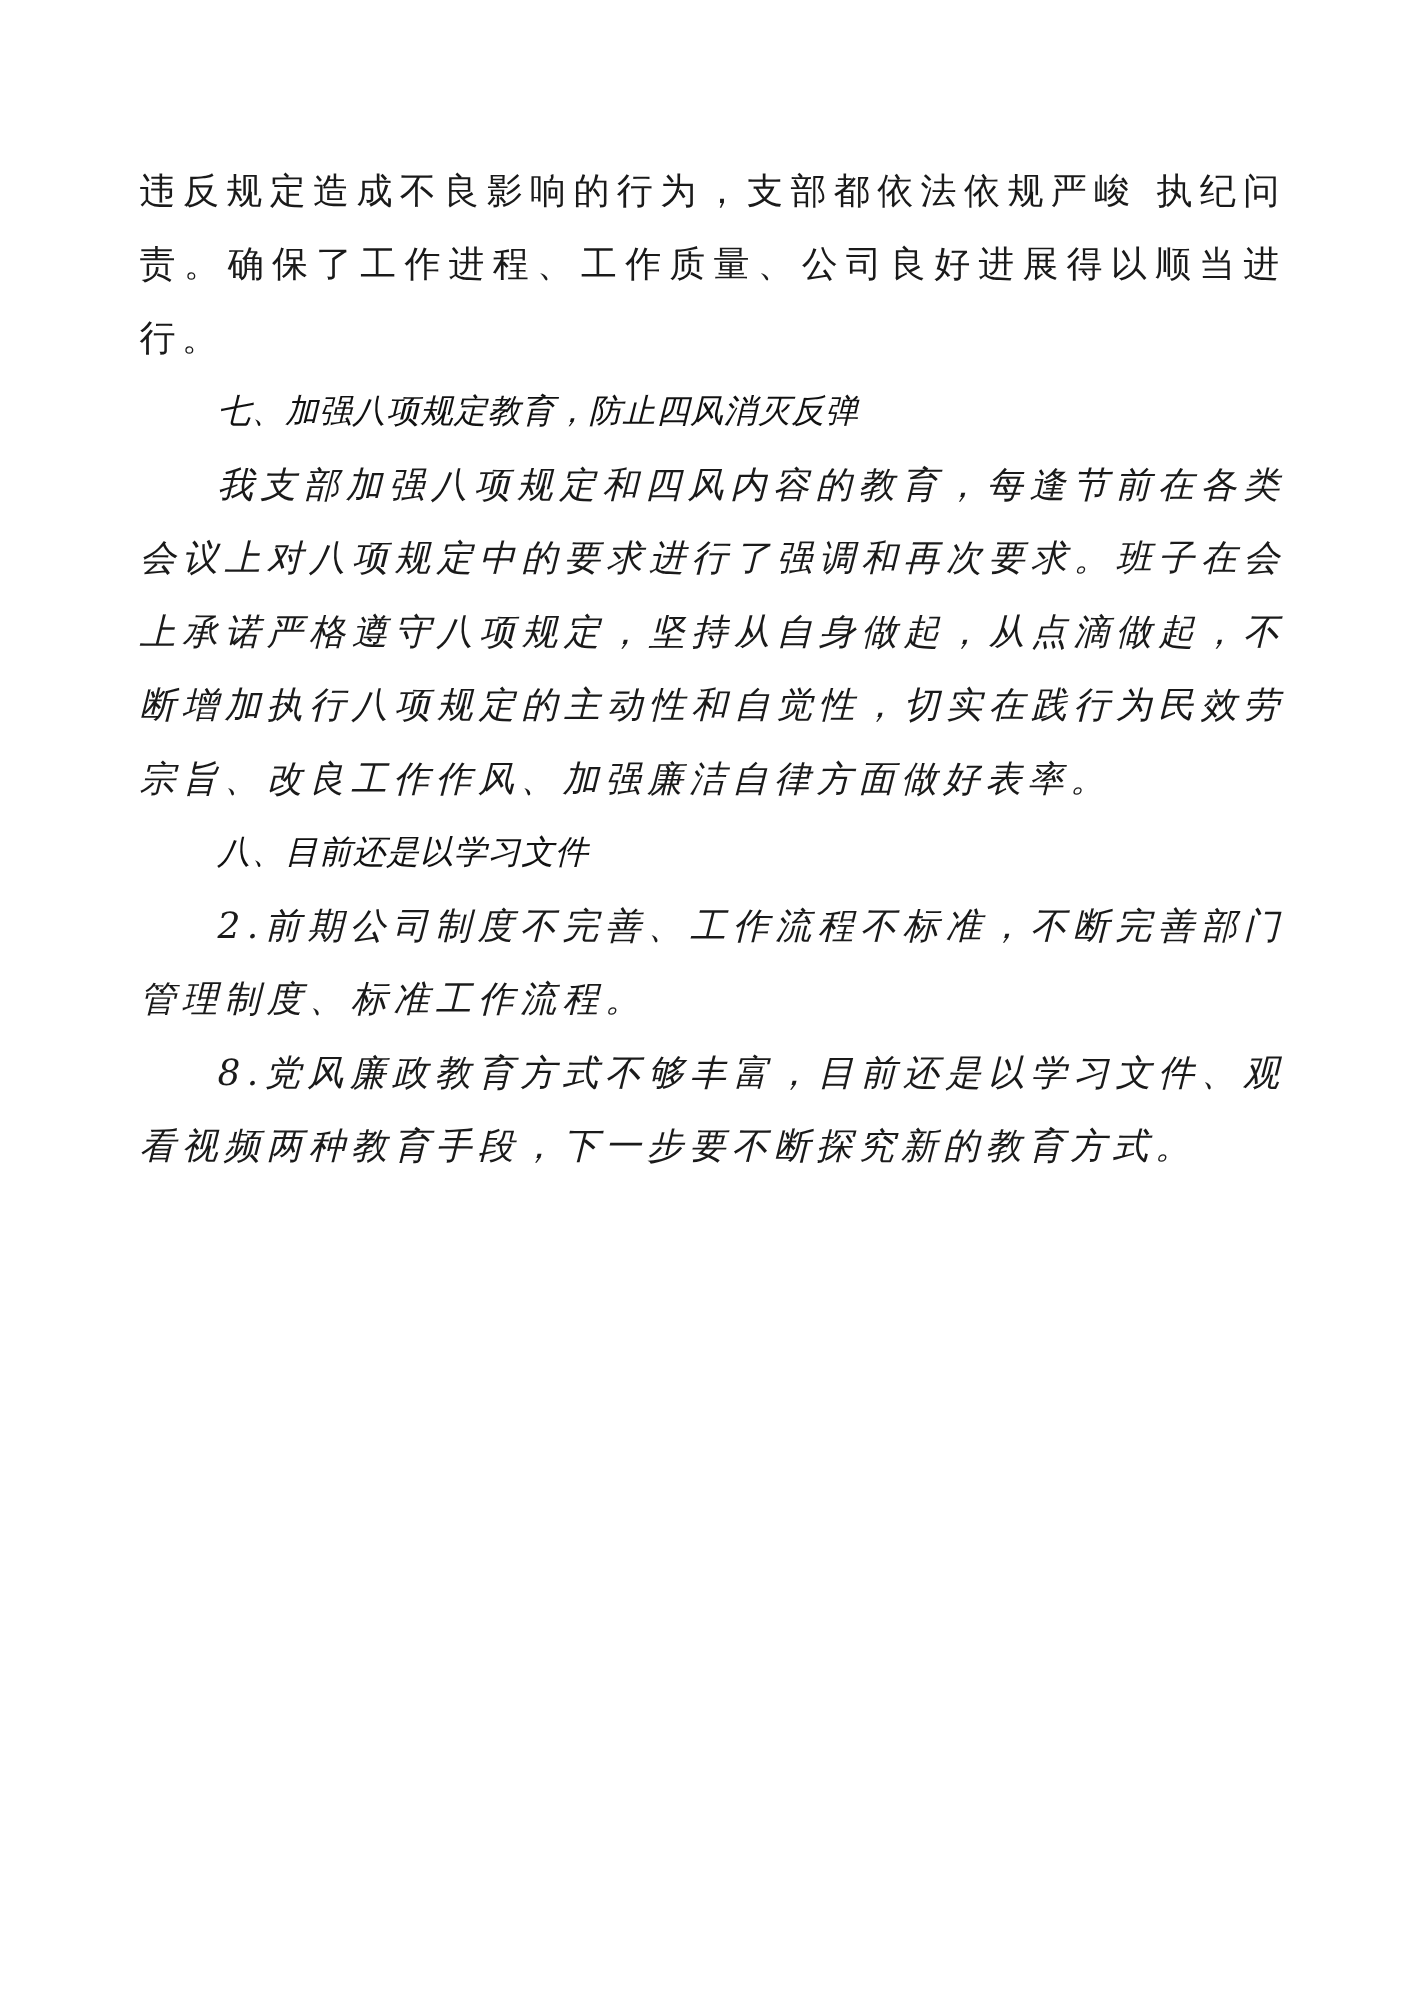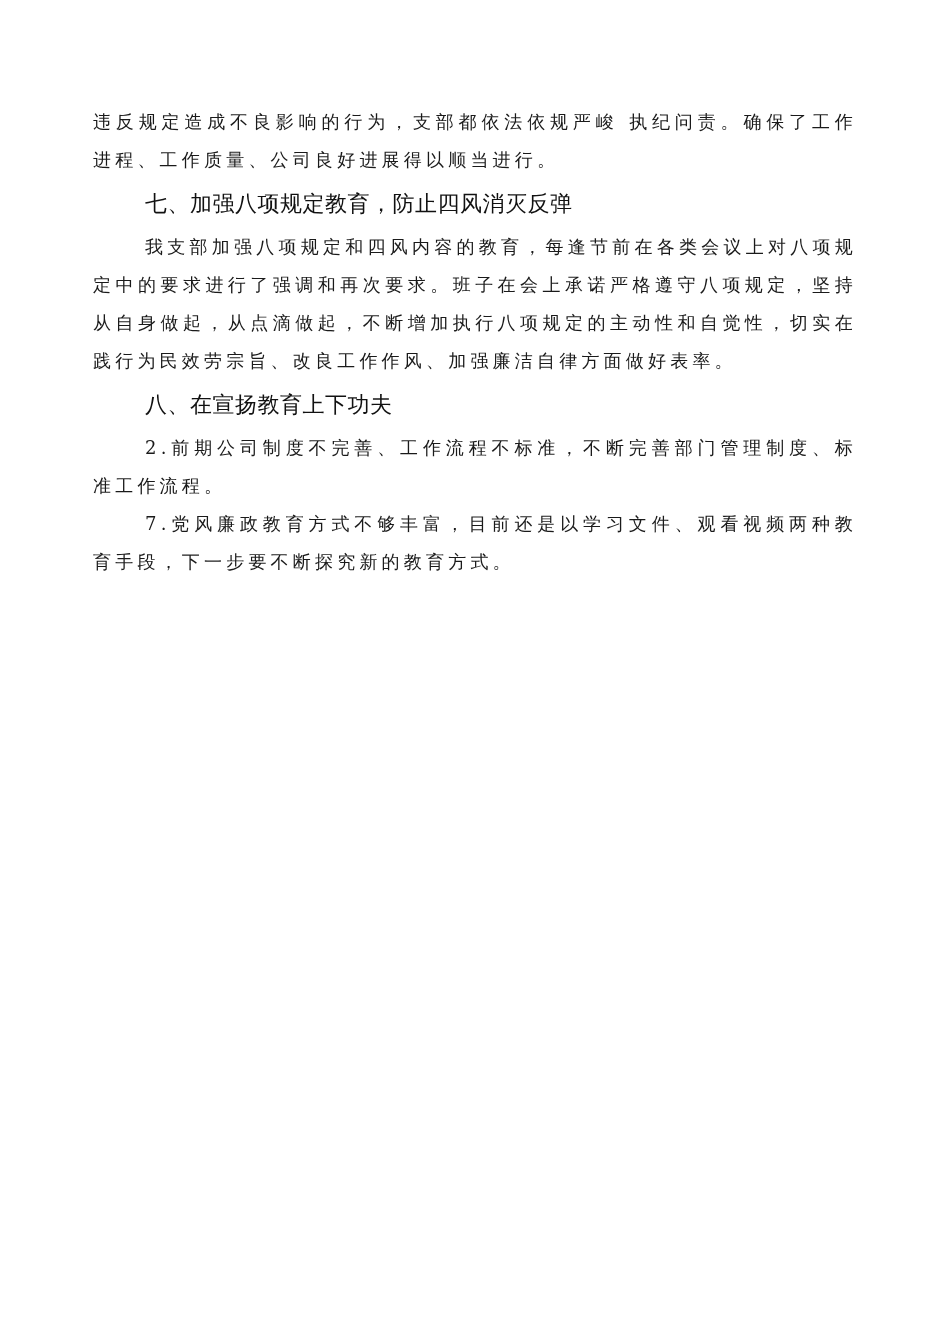--- a/index.html
+++ b/index.html
@@ -15,44 +15,46 @@
       font-family: "DejaVu Serif", "Liberation Serif", serif;
       color: #1a1a1a;
     }
     .page {
       position: absolute;
       left: 93px;
       top: 103px;
       width: 764px;
     }
     .para {
-      font-size: 18px;
-      line-height: 38px;
+      font-size: 24px;
+      line-height: 49px;
       letter-spacing: 4.2px;
       margin: 0;
       text-align: justify;
       text-justify: inter-character;
       word-break: break-all;
     }
     .indent {
       text-indent: 52px;
+      font-style: italic;
     }
     .heading {
       font-family: "DejaVu Sans", "Liberation Sans", sans-serif;
       font-size: 22px;
       line-height: 49px;
       letter-spacing: 0.5px;
       margin: 0;
       text-indent: 52px;
       color: #111111;
+      font-style: italic;
     }
   </style>
 </head>
 <body>
 
 <div class="page">
   <p class="para">违反规定造成不良影响的行为，支部都依法依规严峻 执纪问责。确保了工作进程、工作质量、公司良好进展得以顺当进行。</p>
   <p class="heading">七、加强八项规定教育，防止四风消灭反弹</p>
   <p class="para indent">我支部加强八项规定和四风内容的教育，每逢节前在各类会议上对八项规定中的要求进行了强调和再次要求。班子在会上承诺严格遵守八项规定，坚持从自身做起，从点滴做起，不断增加执行八项规定的主动性和自觉性，切实在践行为民效劳宗旨、改良工作作风、加强廉洁自律方面做好表率。</p>
-  <p class="heading">八、在宣扬教育上下功夫</p>
+  <p class="heading">八、目前还是以学习文件</p>
   <p class="para indent">2.前期公司制度不完善、工作流程不标准，不断完善部门管理制度、标准工作流程。</p>
-  <p class="para indent">7.党风廉政教育方式不够丰富，目前还是以学习文件、观看视频两种教育手段，下一步要不断探究新的教育方式。</p>
+  <p class="para indent">8.党风廉政教育方式不够丰富，目前还是以学习文件、观看视频两种教育手段，下一步要不断探究新的教育方式。</p>
 </div>
 
 </body></html>

